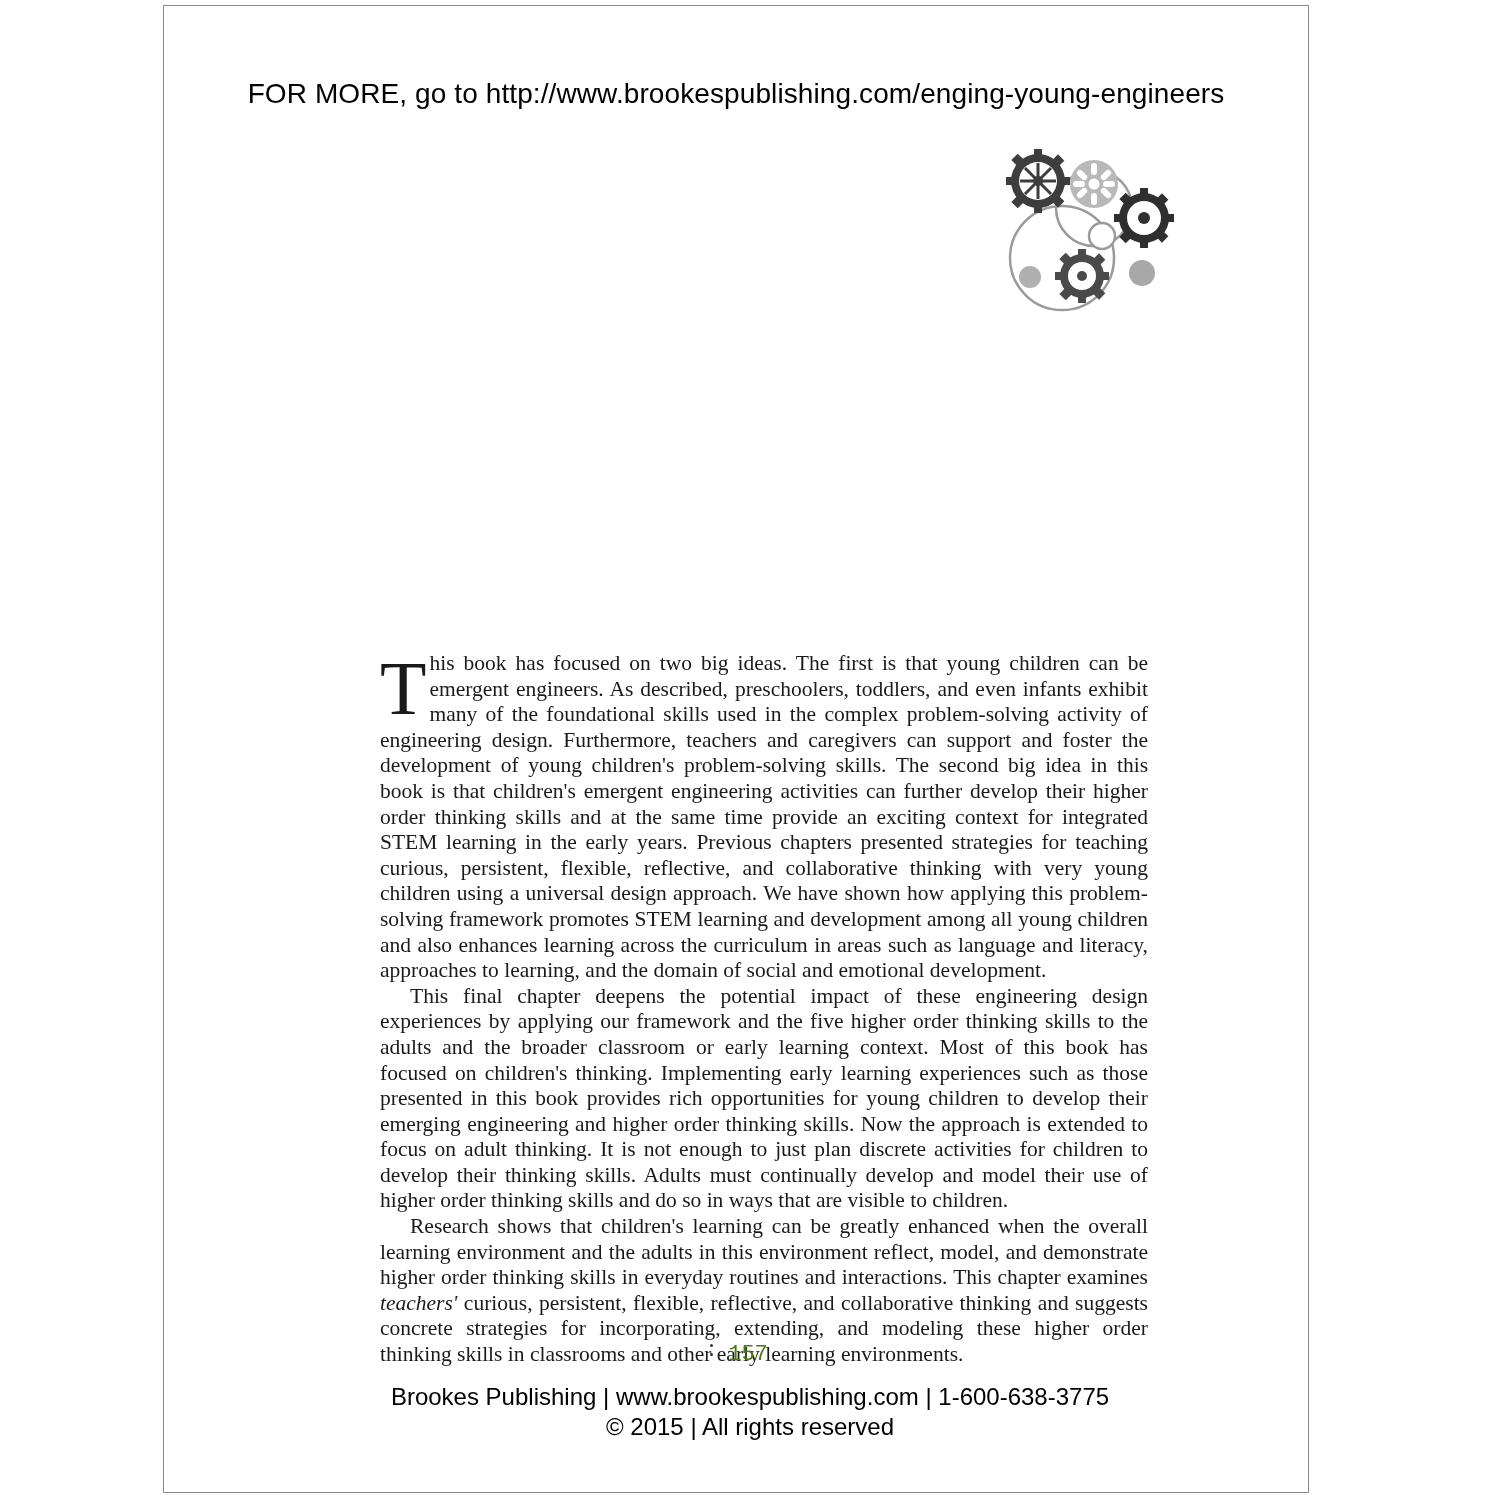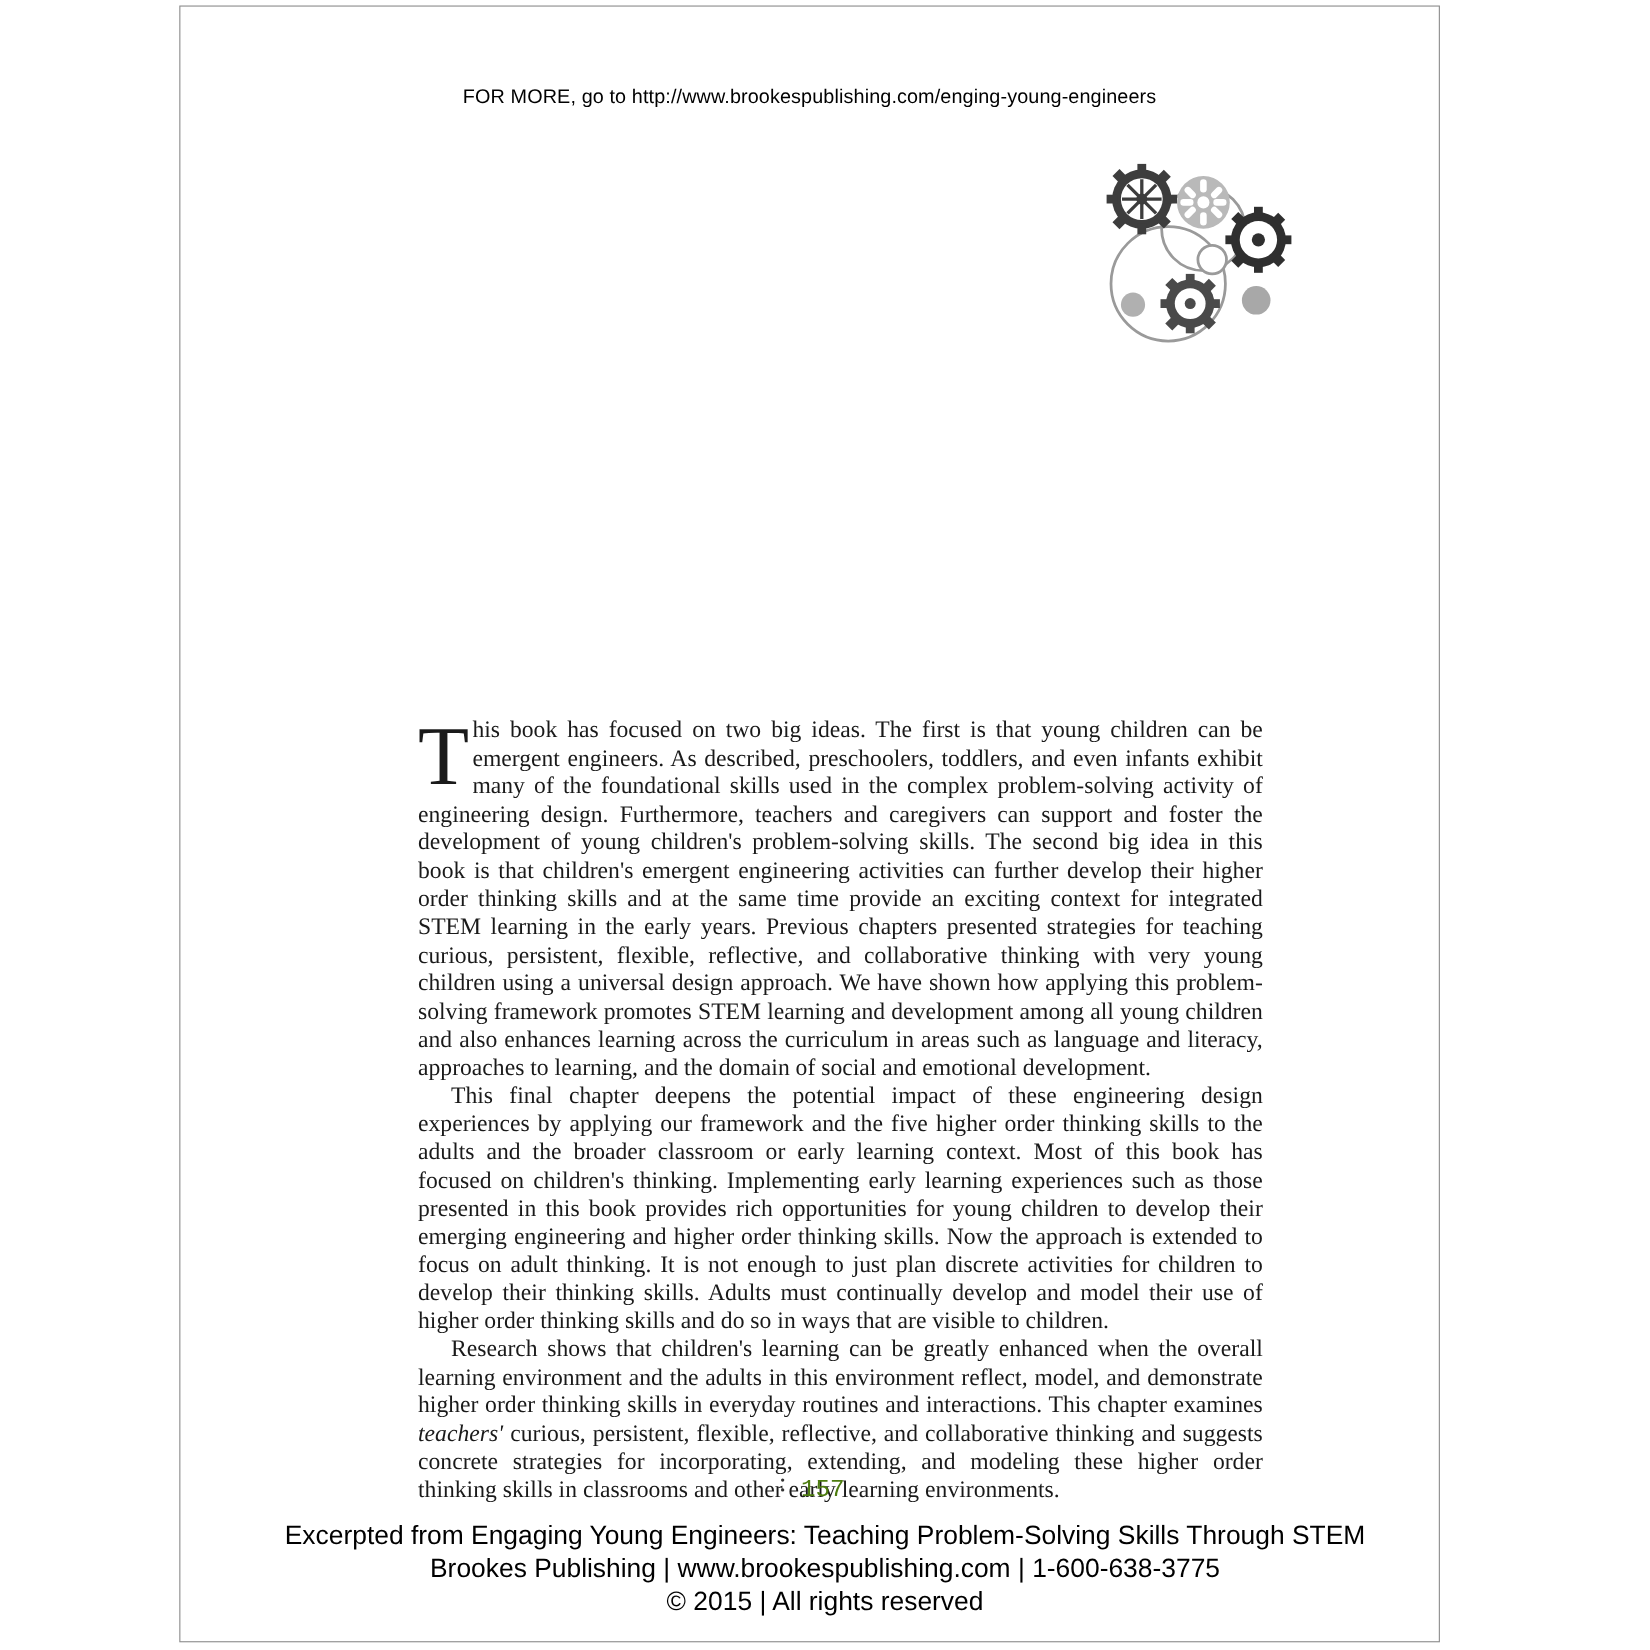--- a/index.html
+++ b/index.html
@@ -24,21 +24,21 @@
     box-sizing: border-box;
     overflow: hidden;
   }
   .header-note {
     position: absolute;
     left: 0;
     top: 72px;
     width: 100%;
     text-align: center;
     font-family: "Liberation Sans", sans-serif;
-    font-size: 18px;
+    font-size: 28px;
     color: #000000;
     letter-spacing: 0.1px;
   }
   
   .gears {
     position: absolute;
     left: 820px;
     top: 130px;
     width: 220px;
     height: 200px;
@@ -232,16 +232,15 @@
           <i></i>
           <i></i>
         </span>
       <span>157</span>
     </span>
   </div>
 
 </div>
 
 <div class="footer">
-  <div>Excerpted from Engaging Young Engineers: Teaching Problem-Solving Skills Through STEM</div>
   <div>Brookes Publishing | www.brookespublishing.com | 1-600-638-3775</div>
   <div>© 2015 | All rights reserved</div>
 </div>
 
 </body></html>

